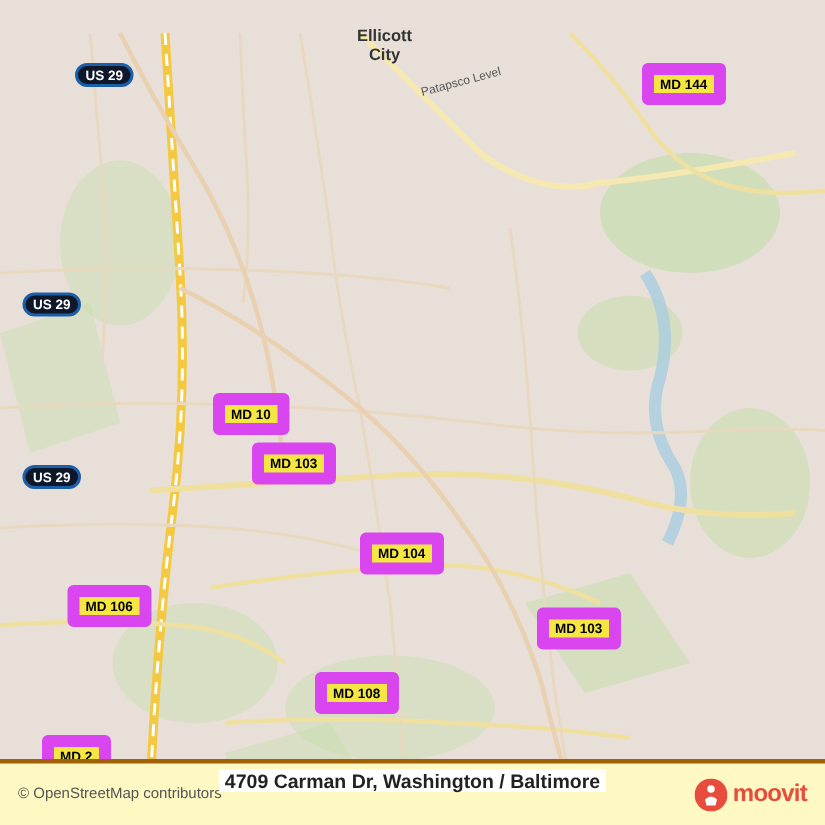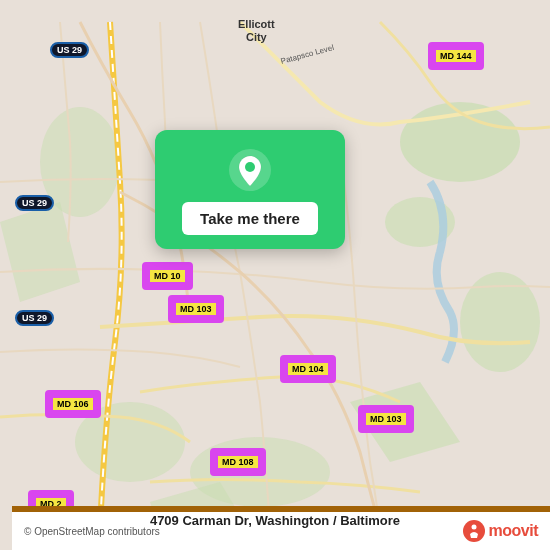--- a/index.html
+++ b/index.html
@@ -57,28 +57,27 @@
       font-weight: 600;
       color: #222;
       cursor: pointer;
       white-space: nowrap;
     }
 
     
     #bottom-bar {
       position: absolute;
       bottom: 0; left: 0; right: 0;
-      background: #ffffff;
-      border-top: 6px solid #a16207;
+      background: #fef9c3;
+      border-top: 3px solid #a16207;
       display: flex;
       align-items: center;
       justify-content: space-between;
       padding: 8px 12px;
       height: 44px;
-      margin-left: 12px;
     }
 
     #attribution {
       font-size: 10px;
       color: #555;
     }
 
     #moovit-logo {
       display: flex;
       align-items: center;
@@ -206,35 +205,25 @@
   </div>
 
   <div class="highway-badge" style="top:42px; left:50px;">US 29</div>
   <div class="highway-badge" style="top:195px; left:15px;">US 29</div>
   <div class="highway-badge" style="top:310px; left:15px;">US 29</div>
 
   <div class="road-badge" style="top:42px; left:428px;">MD 144</div>
   <div class="road-badge" style="top:262px; left:142px;">MD 10</div>
   <div class="road-badge" style="top:295px; left:168px;">MD 103</div>
   <div class="road-badge" style="top:405px; left:358px;">MD 103</div>
-  <div class="road-badge" style="top:355px; left:240px;margin-left:40px;">MD 104</div>
+  <div class="road-badge" style="top:355px; left:240px;">MD 104</div>
   <div class="road-badge" style="top:390px; left:45px;">MD 106</div>
   <div class="road-badge" style="top:448px; left:210px;">MD 108</div>
   <div class="road-badge" style="top:490px; left:28px;">MD 2</div>
 
-  <div id="location-popup">
-
-    <svg id="location-pin-icon" viewBox="0 0 44 44" xmlns="http://www.w3.org/2000/svg">
-      <circle cx="22" cy="22" r="21" fill="rgba(255,255,255,0.2)"></circle>
-      <path d="M22 8 C16 8 11 13 11 19 C11 27 22 38 22 38 C22 38 33 27 33 19 C33 13 28 8 22 8 Z" fill="white" stroke="rgba(0,0,0,0.1)" stroke-width="0.5"></path>
-      <circle cx="22" cy="19" r="5" fill="#2ecc71"></circle>
-    </svg>
-
-    <button id="take-me-there-btn">Take me there</button>
-  </div>
 
   <div id="bottom-bar">
     <span id="attribution">© OpenStreetMap contributors</span>
 
     <div id="moovit-logo">
 
       <svg id="moovit-icon" viewBox="0 0 22 22" xmlns="http://www.w3.org/2000/svg">
         <circle cx="11" cy="11" r="11" fill="#e74c3c"></circle>
 
         <circle cx="11" cy="7" r="2.5" fill="white"></circle>

